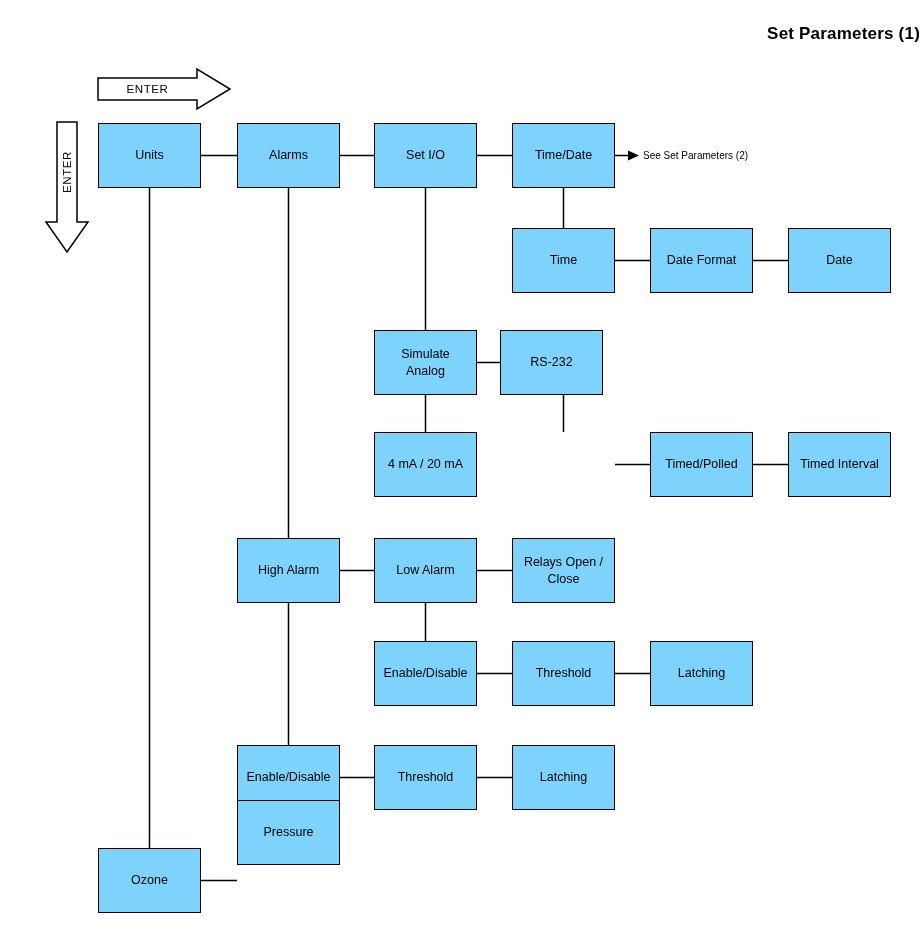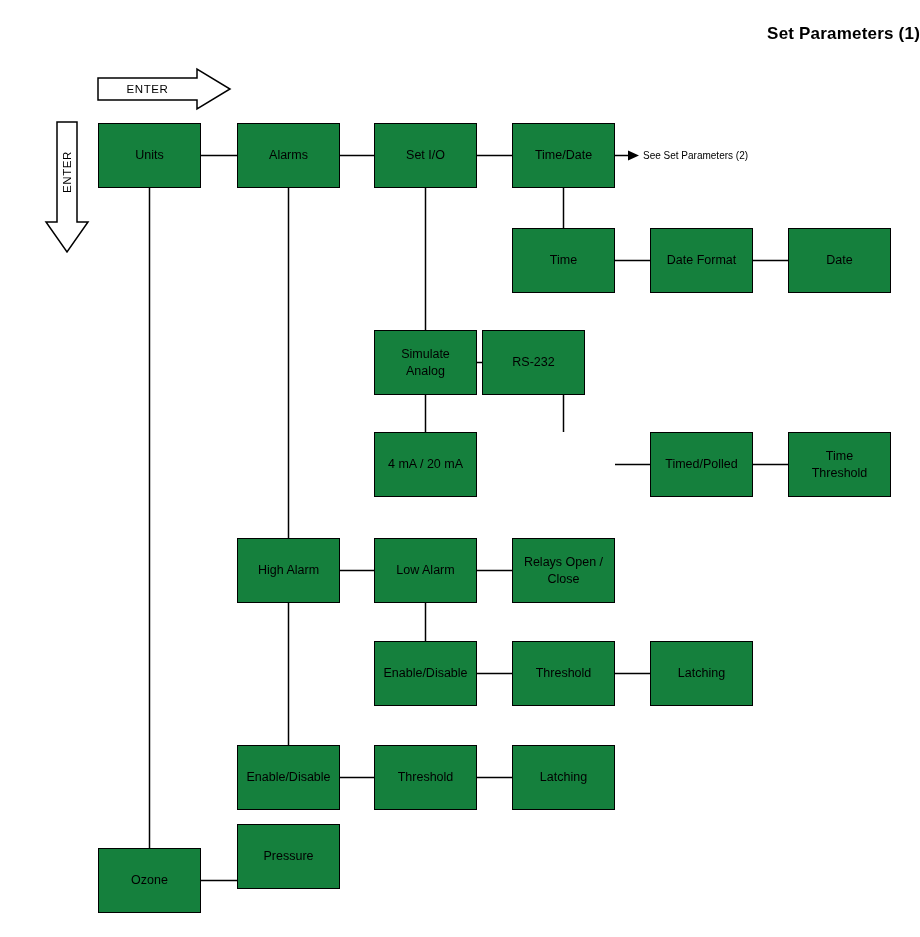--- a/index.html
+++ b/index.html
@@ -8,21 +8,21 @@
     font-family:"Liberation Sans","DejaVu Sans",sans-serif;color:#000;
     overflow:hidden;
   }
   .title{
     position:absolute;top:24px;left:0;width:100%;text-align:right;
     font-size:17px;font-weight:bold;letter-spacing:.2px;
   }
   svg.wires{position:absolute;left:0;top:0;}
   .box{
     position:absolute;width:103px;height:65px;box-sizing:border-box;
-    border:1.5px solid #000;background:#15803d;
+    border:1.5px solid #000;background:#7dd3fc;
     display:flex;align-items:center;justify-content:center;
     text-align:center;font-size:12.5px;line-height:1.3;
     white-space:pre-line;padding:8px;
   }
   .scroll-label{
     position:absolute;left:98px;top:79px;width:99px;height:21px;
     line-height:21px;text-align:center;font-size:11.5px;letter-spacing:.6px;
   }
   .enter-label{
     position:absolute;left:17px;top:162px;width:100px;height:20px;
@@ -90,35 +90,35 @@
   <div class="box" style="left:237px;top:123px">Alarms</div>
   <div class="box" style="left:374px;top:123px">Set I/O</div>
   <div class="box" style="left:512px;top:123px">Time/Date</div>
 
   <div class="box" style="left:512px;top:228px">Time</div>
   <div class="box" style="left:650px;top:228px">Date Format</div>
   <div class="box" style="left:788px;top:228px">Date</div>
 
   <div class="box" style="left:374px;top:330px">Simulate
 Analog</div>
-  <div class="box" style="left:482px;top:330px">RS-232</div>
+  <div class="box" style="left:500px;top:330px">RS-232</div>
 
   <div class="box" style="left:374px;top:432px">4 mA / 20 mA</div>
   <div class="box" style="left:650px;top:432px">Timed/Polled</div>
-  <div class="box" style="left:788px;top:432px">Time Threshold</div>
+  <div class="box" style="left:788px;top:432px">Timed Interval</div>
 
   <div class="box" style="left:237px;top:538px">High Alarm</div>
   <div class="box" style="left:374px;top:538px">Low Alarm</div>
   <div class="box" style="left:512px;top:538px">Relays Open /
 Close</div>
 
   <div class="box" style="left:374px;top:641px">Enable/Disable</div>
   <div class="box" style="left:512px;top:641px">Threshold</div>
   <div class="box" style="left:650px;top:641px">Latching</div>
 
   <div class="box" style="left:237px;top:745px">Enable/Disable</div>
   <div class="box" style="left:374px;top:745px">Threshold</div>
   <div class="box" style="left:512px;top:745px">Latching</div>
 
   <div class="box" style="left:98px;top:848px">Ozone</div>
-  <div class="box" style="left:237px;top:824px">Pressure</div>
+  <div class="box" style="left:237px;top:800px">Pressure</div>
 
 </div>
 
 </body></html>

